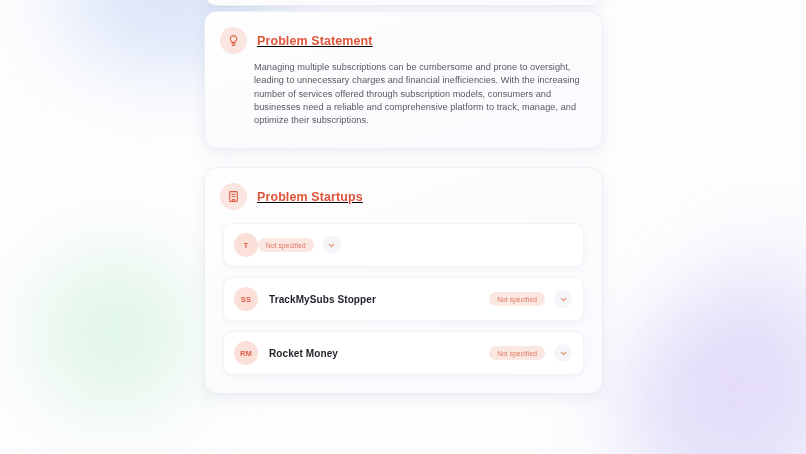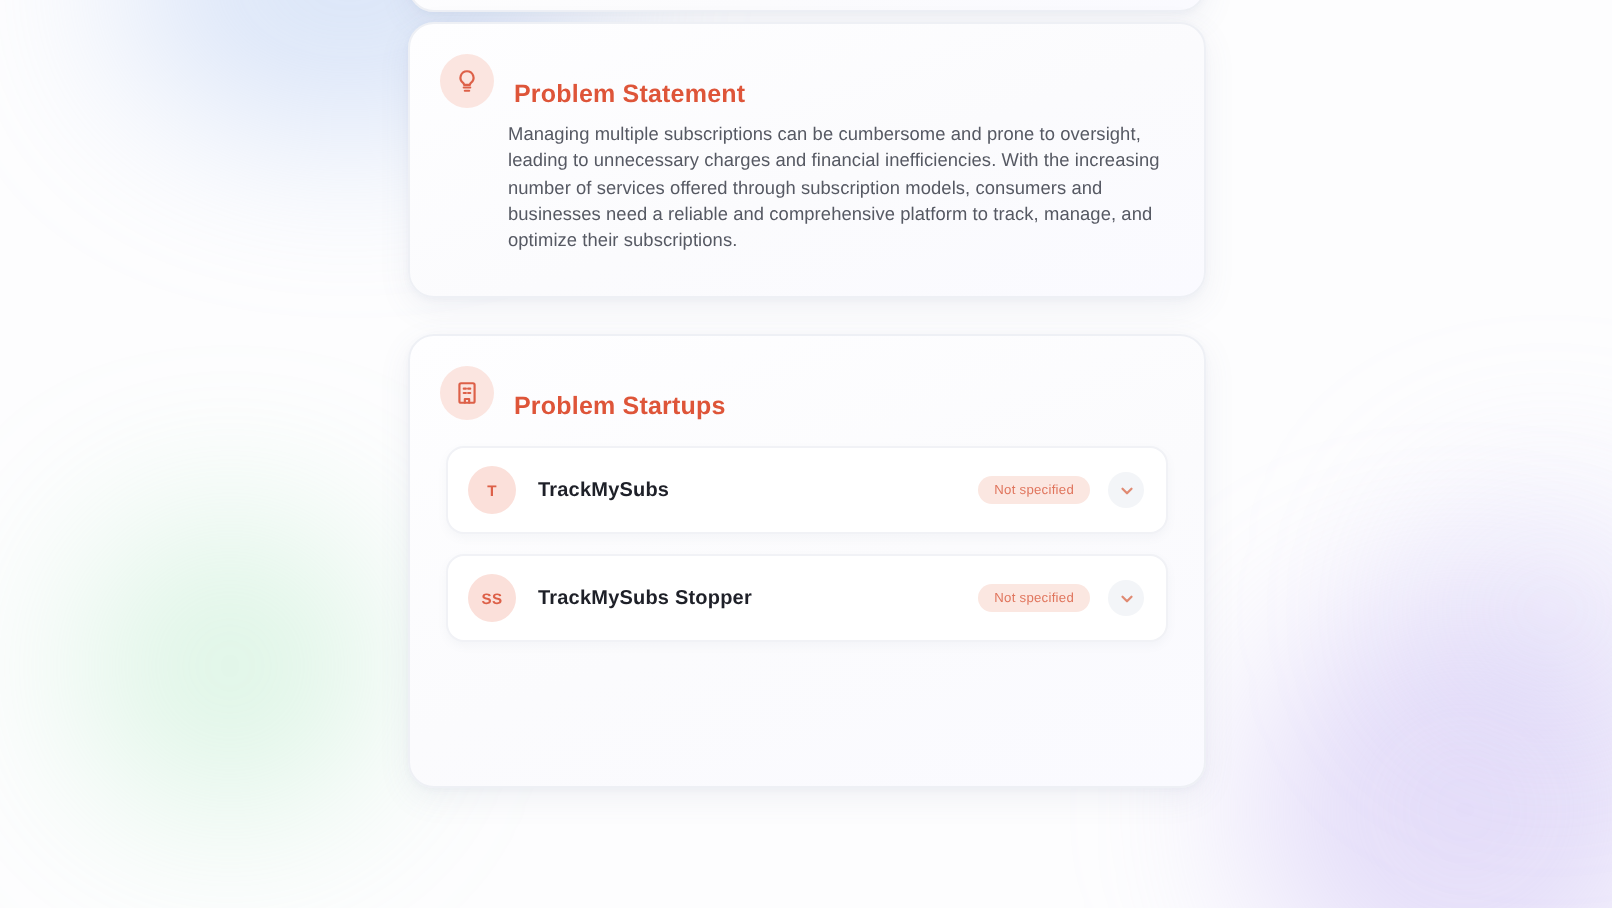--- a/index.html
+++ b/index.html
@@ -80,23 +80,24 @@
   }
 
   .card-startups {
     top: 167px;
     height: 227px;
   }
 
   
   .card-head {
     display: flex;
-    align-items: flex-end;
+    align-items: center;
     gap: 10px;
     padding: 15px 0 0 15px;
+    text-decoration: underline;
   }
 
   .head-badge {
     width: 27px;
     height: 27px;
     border-radius: 50%;
     background: #fbe5e0;
     display: flex;
     align-items: center;
     justify-content: center;
@@ -223,37 +224,46 @@
           <path d="M10 21v-3.5h4V21"></path>
         </svg>
       </span>
       <span class="card-title">Problem Startups</span>
     </div>
 
     <div class="rows">
 
       <div class="row">
         <span class="avatar">T</span>
-        <span class="row-name">TrackMySubs</span>
         <span class="badge">Not specified</span>
         <span class="chev-btn">
           <svg width="9" height="9" viewBox="0 0 24 24" fill="none" stroke="#e08a72" stroke-width="3" stroke-linecap="round" stroke-linejoin="round">
             <polyline points="6 9 12 15 18 9"></polyline>
           </svg>
         </span>
       </div>
 
       <div class="row">
         <span class="avatar">SS</span>
         <span class="row-name">TrackMySubs Stopper</span>
         <span class="badge">Not specified</span>
         <span class="chev-btn">
           <svg width="9" height="9" viewBox="0 0 24 24" fill="none" stroke="#e08a72" stroke-width="3" stroke-linecap="round" stroke-linejoin="round">
             <polyline points="6 9 12 15 18 9"></polyline>
           </svg>
         </span>
       </div>
 
+      <div class="row">
+        <span class="avatar">RM</span>
+        <span class="row-name">Rocket Money</span>
+        <span class="badge">Not specified</span>
+        <span class="chev-btn">
+          <svg width="9" height="9" viewBox="0 0 24 24" fill="none" stroke="#e08a72" stroke-width="3" stroke-linecap="round" stroke-linejoin="round">
+            <polyline points="6 9 12 15 18 9"></polyline>
+          </svg>
+        </span>
+      </div>
 
     </div>
   </div>
 
 </div>
 
 </body></html>

